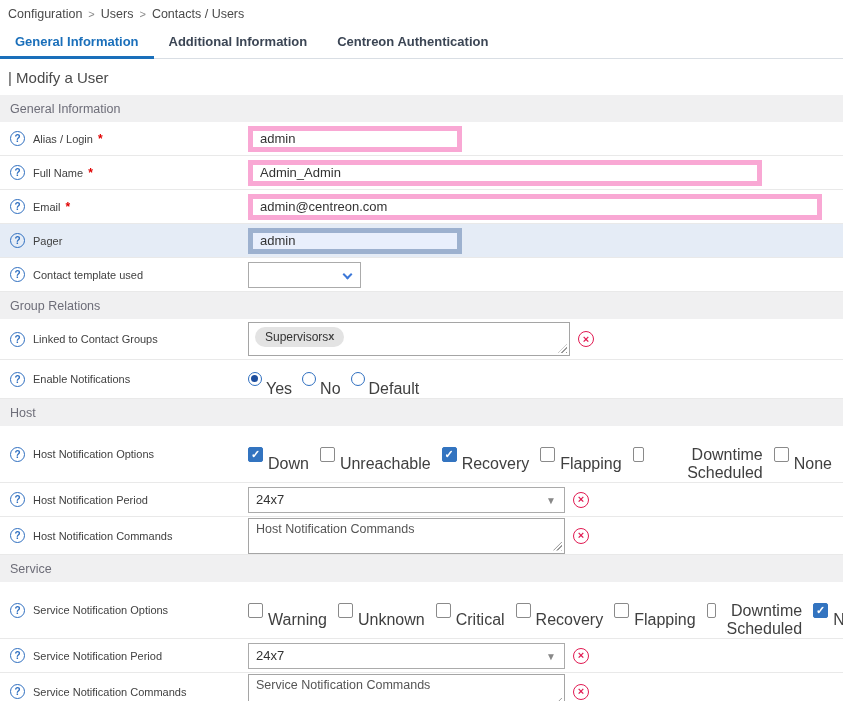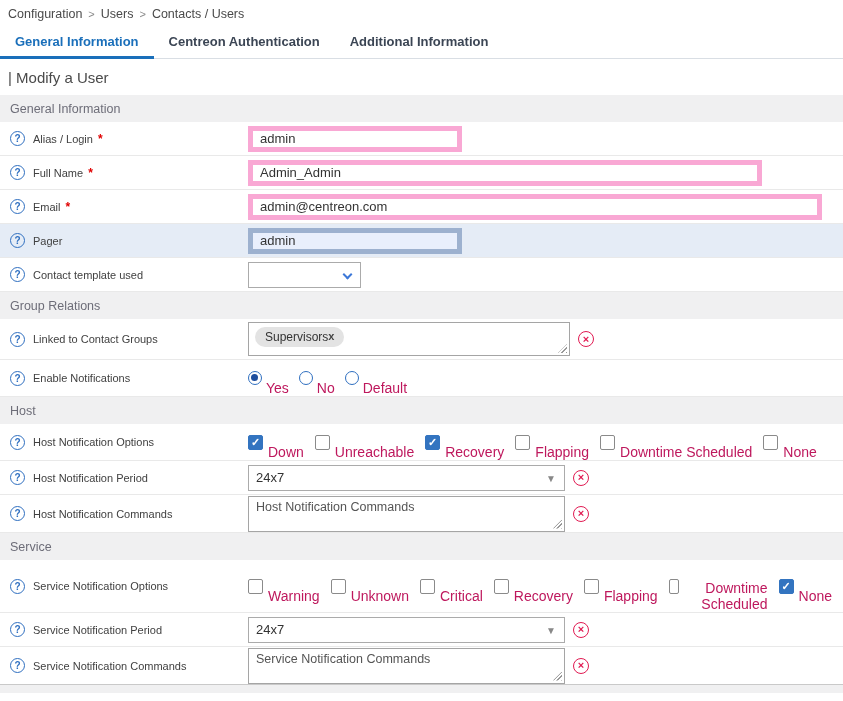--- a/index.html
+++ b/index.html
@@ -62,21 +62,21 @@
   .tag .tag-remove { font-size:11px; font-weight:bold; color:#444; cursor:pointer; }
 
   
   .delete-icon { width:16px; height:16px; border:1.5px solid #e11a52; border-radius:50%; color:#e11a52; font-size:11px; font-weight:bold; display:inline-flex; align-items:center; justify-content:center; cursor:pointer; line-height:1; }
 
   
   .radio-group, .checkbox-group { display:flex; align-items:center; flex-wrap:nowrap; }
   .radio-item { display:flex; align-items:center; gap:4px; margin-right:10px; cursor:pointer; }
   .radio { width:14px; height:14px; border:1.6px solid #2f6fc0; border-radius:50%; position:relative; background:#fff; }
   .radio.checked::after { content:""; position:absolute; left:2.4px; top:2.4px; width:7px; height:7px; border-radius:50%; background:#1d4e9e; }
-  .radio-item .opt-label, .checkbox-item .opt-label { font-size:14px; color:#be185d;margin-top:20px; }
+  .radio-item .opt-label, .checkbox-item .opt-label { font-size:16px; color:#404040;margin-top:20px; }
 
   
   .checkbox-item { display:flex; align-items:center; gap:5px; margin-right:11px; cursor:pointer;text-align:right; }
   .checkbox { width:15px; height:15px; border:1px solid #8a8a8a; border-radius:2px; background:#fff; display:inline-flex; align-items:center; justify-content:center; }
   .checkbox.checked { background:#3374c0; border-color:#3374c0; }
   .checkbox.checked::after { content:"✓"; color:#fff; font-size:11px; font-weight:bold; line-height:1; }
 
   .options-row { min-height:31px; }
   .bottom-bar { height:9px; background:#f0f0f1; border-top:1px solid #c9c9c9; margin-top:0; }
 </style>
@@ -89,22 +89,22 @@
     <span class="crumb">Configuration</span>
     <span class="sep">&gt;</span>
     <span class="crumb">Users</span>
     <span class="sep">&gt;</span>
     <span class="crumb">Contacts / Users</span>
   </div>
 
   <div class="tabbar">
     <div class="tabs">
       <div class="tab active">General Information</div>
+      <div class="tab">Additional Information</div>
       <div class="tab">Centreon Authentication</div>
-      <div class="tab">Additional Information</div>
     </div>
   </div>
 
   <div class="page-title">| Modify a User</div>
 
   <div class="section-header">General Information</div>
 
   <div class="row">
     <div class="row-label">
       <span class="help-icon">?</span>

